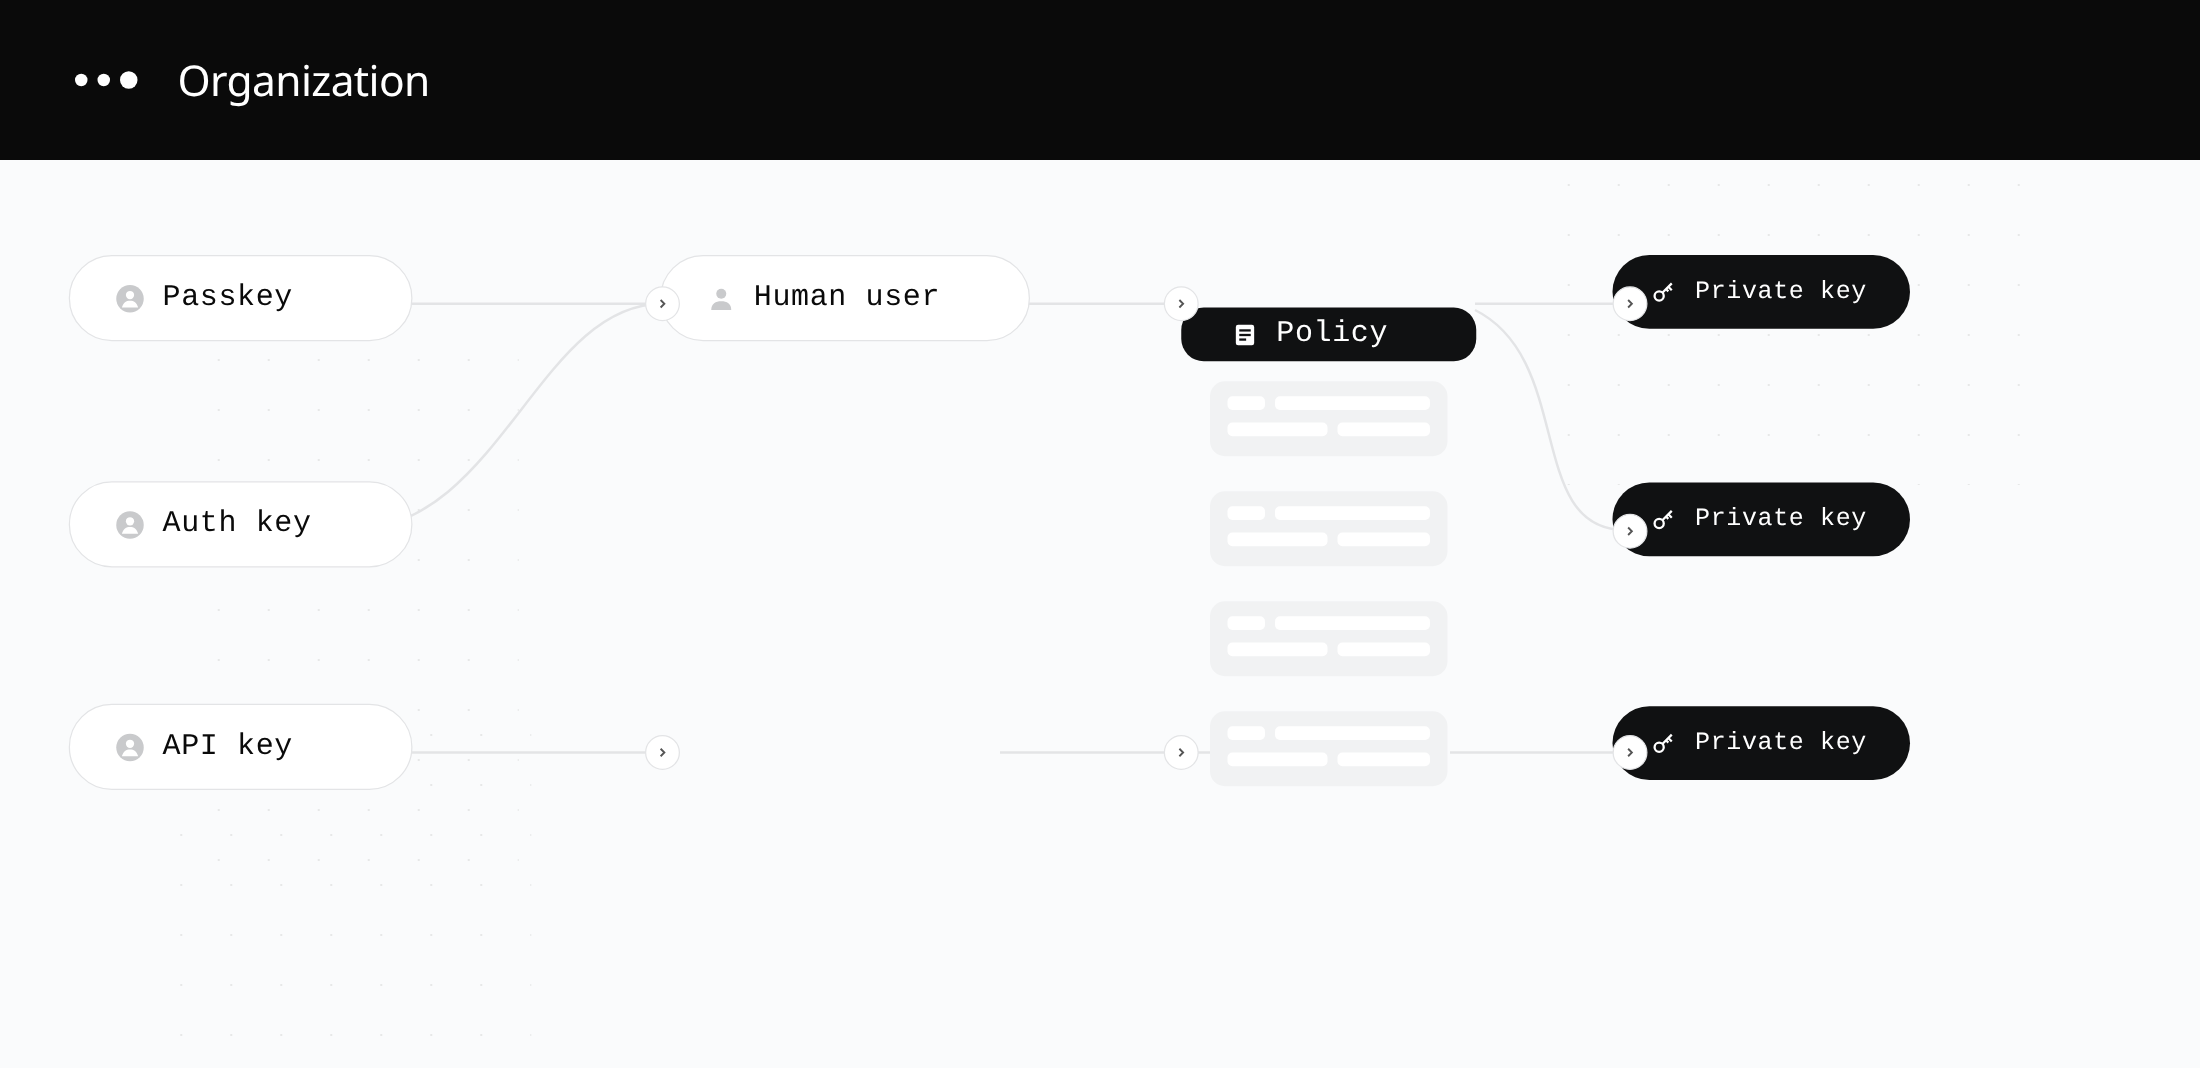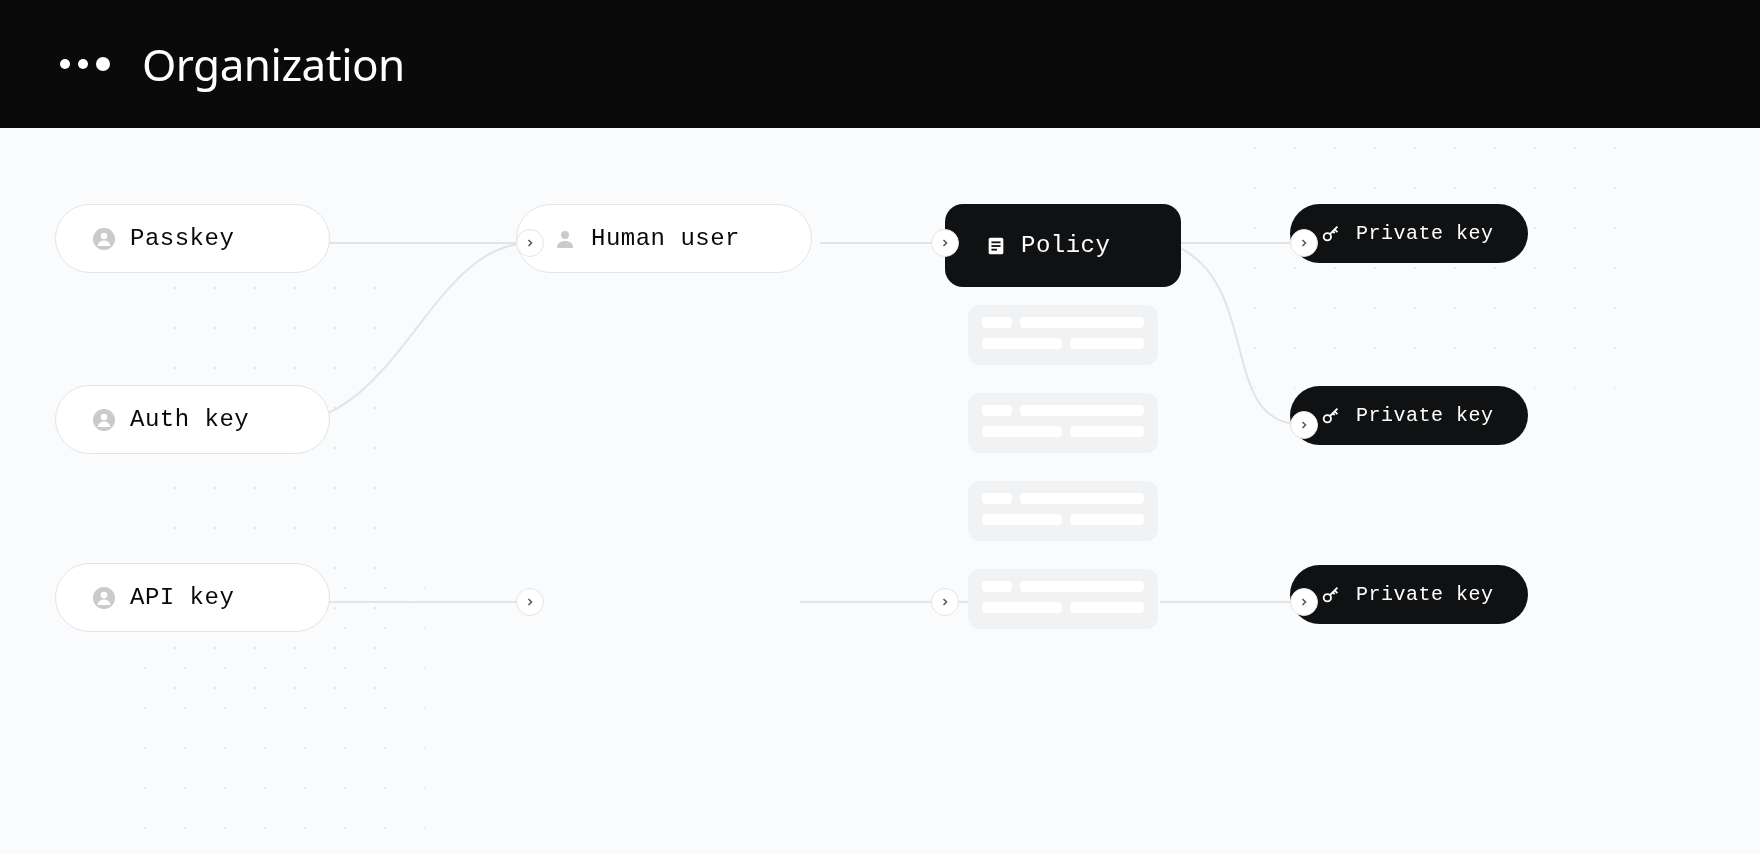--- a/index.html
+++ b/index.html
@@ -26,21 +26,21 @@
   }
   .dot {
     width: 10px;
     height: 10px;
     border-radius: 50%;
     background: #fff;
   }
   .dot.big { width: 14px; height: 14px; }
   .title {
     color: #fff;
-    font-size: 44px;
+    font-size: 34px;
     font-weight: 400;
     font-family: -apple-system, system-ui, sans-serif;
     letter-spacing: -0.5px;
   }
   .canvas {
     position: relative;
     width: 100%;
     height: 726px;
     background: #fafbfc;
   }
@@ -72,21 +72,22 @@
     background: #fff;
     border: 1px solid #e3e4e6;
     color: #0a0a0a;
   }
   .node-dark {
     background: #101112;
     color: #fff;
   }
   .node-policy {
     border-radius: 18px;
-    padding: 28px 40px;
+    padding: 8px 40px;
+    margin-top: 42px;
   }
   .icon { flex-shrink: 0; display: flex; align-items: center; }
 
   
   .policy-card {
     position: absolute;
     width: 190px;
     height: 60px;
     border-radius: 12px;
     background: #f1f2f3;
@@ -188,21 +189,21 @@
     <span class="icon">
       <svg width="24" height="24" viewBox="0 0 24 24">
           <circle cx="12" cy="12" r="11" fill="#c9cacc"></circle>
           <circle cx="12" cy="9" r="3.3" fill="#fff"></circle>
           <path d="M 5.5 19 C 6.5 15 9 13.5 12 13.5 C 15 13.5 17.5 15 18.5 19" fill="#fff"></path>
         </svg>
     </span>
     <span>API key</span>
   </div>
 
-  <div class="node node-light" style="top:76px; left:516px; width:296px;">
+  <div class="node node-light" style="top:76px; left:528px; width:296px;">
     <span class="icon">
       <svg width="24" height="24" viewBox="0 0 24 24" fill="#c9cacc">
           <circle cx="12" cy="8" r="4"></circle>
           <path d="M 4 21 C 4 16 7.5 14 12 14 C 16.5 14 20 16 20 21 Z"></path>
         </svg>
     </span>
     <span>Human user</span>
   </div>
 
 

